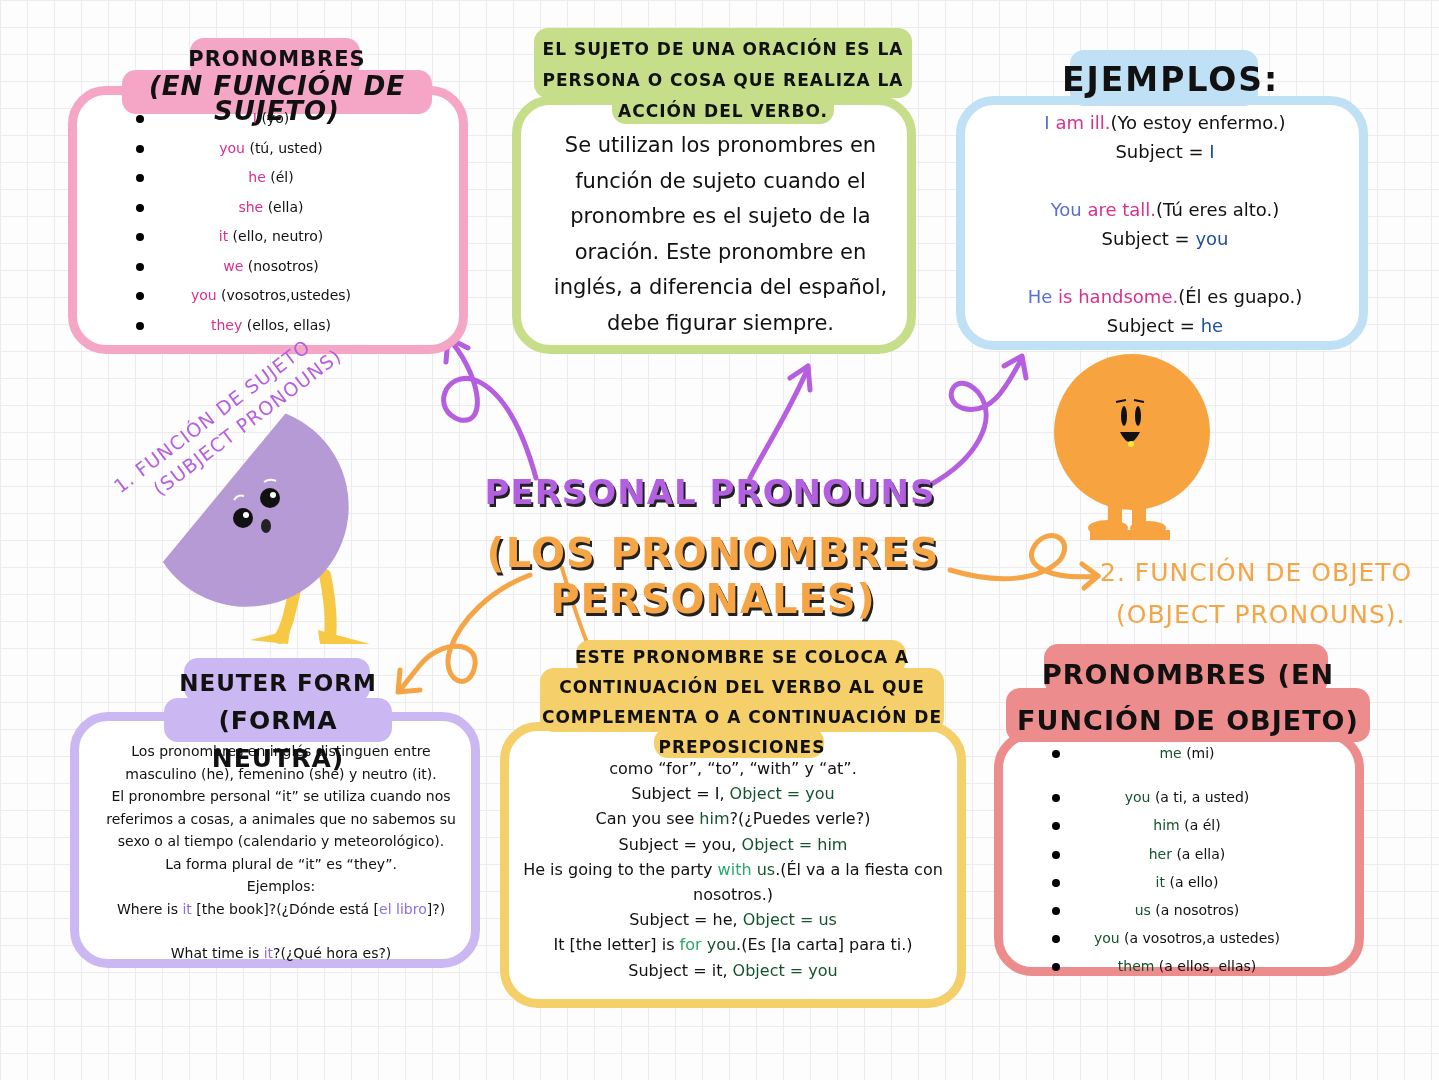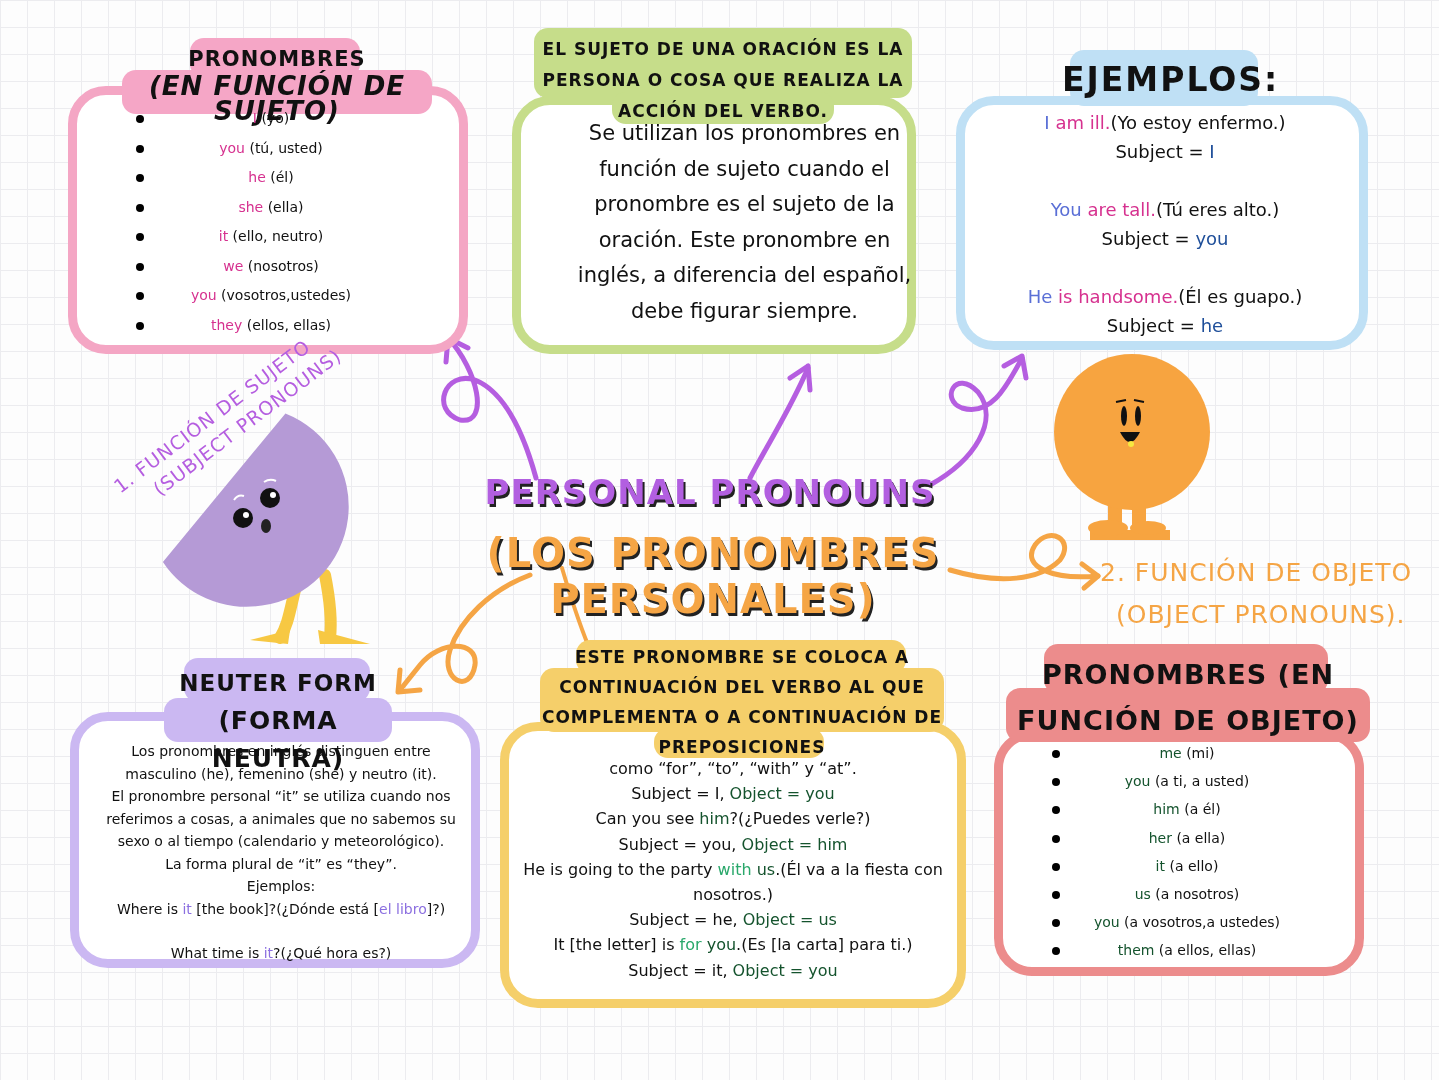--- a/index.html
+++ b/index.html
@@ -84,21 +84,21 @@
   <li><span class="dot"></span><span class="pink-word">it</span> <span>(ello, neutro)</span></li>
   <li><span class="dot"></span><span class="pink-word">we</span> <span>(nosotros)</span></li>
   <li><span class="dot"></span><span class="pink-word">you</span> <span>(vosotros,ustedes)</span></li>
   <li><span class="dot"></span><span class="pink-word">they</span> <span>(ellos, ellas)</span></li>
 </ul>
 
 <div class="cloud cloud-green" style="left:512px;top:96px;width:404px;height:258px;"></div>
 <div class="tag" style="left:534px;top:28px;width:378px;height:70px;background:#c6dd8a;"></div>
 <div class="tag" style="left:612px;top:92px;width:222px;height:32px;background:#c6dd8a;"></div>
 <div class="abs center-text" style="left:534px;top:34px;width:378px;font-weight:bold;font-size:17px;line-height:31px;letter-spacing:1px;">EL SUJETO DE UNA ORACIÓN ES LA PERSONA O COSA QUE REALIZA LA ACCIÓN DEL VERBO.</div>
-<div class="abs center-text" style="left:548px;top:116px;width:345px;font-size:21px;line-height:35.5px;margin-left:24px;">Se utilizan los pronombres en función de sujeto cuando el pronombre es el sujeto de la oración. Este pronombre en inglés, a diferencia del español, debe figurar siempre.</div>
+<div class="abs center-text" style="left:548px;top:128px;width:345px;font-size:21px;line-height:35.5px;">Se utilizan los pronombres en función de sujeto cuando el pronombre es el sujeto de la oración. Este pronombre en inglés, a diferencia del español, debe figurar siempre.</div>
 
 <div class="cloud cloud-blue" style="left:956px;top:96px;width:412px;height:254px;"></div>
 <div class="tag" style="left:1070px;top:50px;width:188px;height:56px;background:#bfe0f5;"></div>
 <div class="abs center-text" style="left:1062px;top:60px;width:204px;font-weight:bold;font-size:33px;letter-spacing:2px;">EJEMPLOS:</div>
 <div class="abs center-text" style="left:990px;top:108px;width:350px;font-size:18px;line-height:29px;">
   <div><span class="blue-i">I</span><span class="pink-word"> am ill.</span><span>(Yo estoy enfermo.)</span></div>
   <div><span>Subject = </span><span class="navy">I</span></div>
   <div style="height:29px;"></div>
   <div><span class="blue-i">You</span><span class="pink-word"> are tall.</span><span>(Tú eres alto.)</span></div>
   <div><span>Subject = </span><span class="navy">you</span></div>
@@ -192,20 +192,20 @@
 
 <div class="cloud cloud-red" style="left:994px;top:730px;width:370px;height:246px;"></div>
 <div class="tag" style="left:1044px;top:644px;width:284px;height:50px;background:#ec8c8c;"></div>
 <div class="tag" style="left:1006px;top:688px;width:364px;height:54px;background:#ec8c8c;"></div>
 <div class="abs center-text" style="left:1006px;top:652px;width:364px;font-weight:bold;font-size:27px;line-height:46px;letter-spacing:1px;">
   <div>PRONOMBRES (EN</div>
   <div>FUNCIÓN DE OBJETO)</div>
 </div>
 <ul class="list abs" style="left:1052px;top:739px;width:270px;">
   <li style="line-height:28.2px;"><span class="dot"></span><span class="red-word">me</span> <span>(mi)</span></li>
-  <li style="line-height:28.2px;"><span class="dot"></span><span class="red-word">you</span> <span>(a ti, a usted)</span></li>
+  <li style="line-height:28.2px;margin-top:16px;"><span class="dot"></span><span class="red-word">you</span> <span>(a ti, a usted)</span></li>
   <li style="line-height:28.2px;"><span class="dot"></span><span class="red-word">him</span> <span>(a él)</span></li>
   <li style="line-height:28.2px;"><span class="dot"></span><span class="red-word">her</span> <span>(a ella)</span></li>
   <li style="line-height:28.2px;"><span class="dot"></span><span class="red-word">it</span> <span>(a ello)</span></li>
   <li style="line-height:28.2px;"><span class="dot"></span><span class="red-word">us</span> <span>(a nosotros)</span></li>
   <li style="line-height:28.2px;"><span class="dot"></span><span class="red-word">you</span> <span>(a vosotros,a ustedes)</span></li>
   <li style="line-height:28.2px;"><span class="dot"></span><span class="red-word">them</span> <span>(a ellos, ellas)</span></li>
 </ul>
 
 </body></html>

